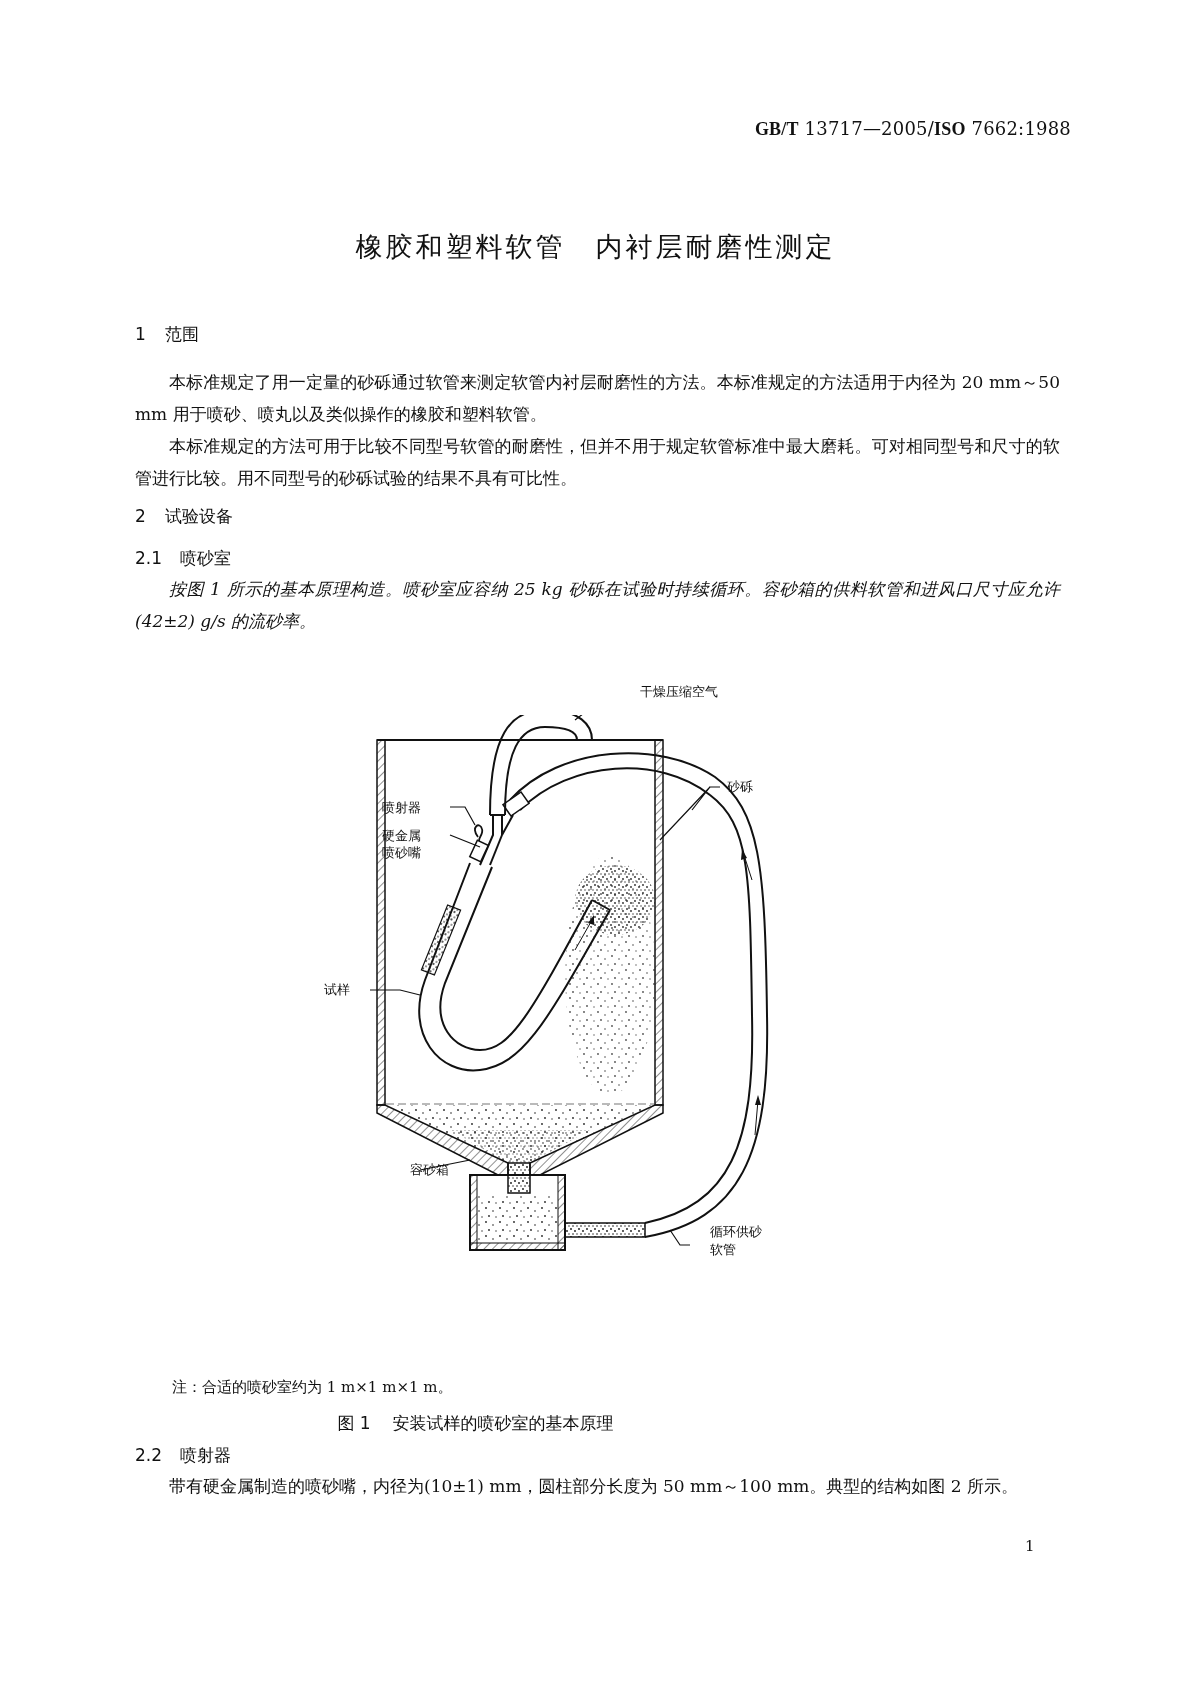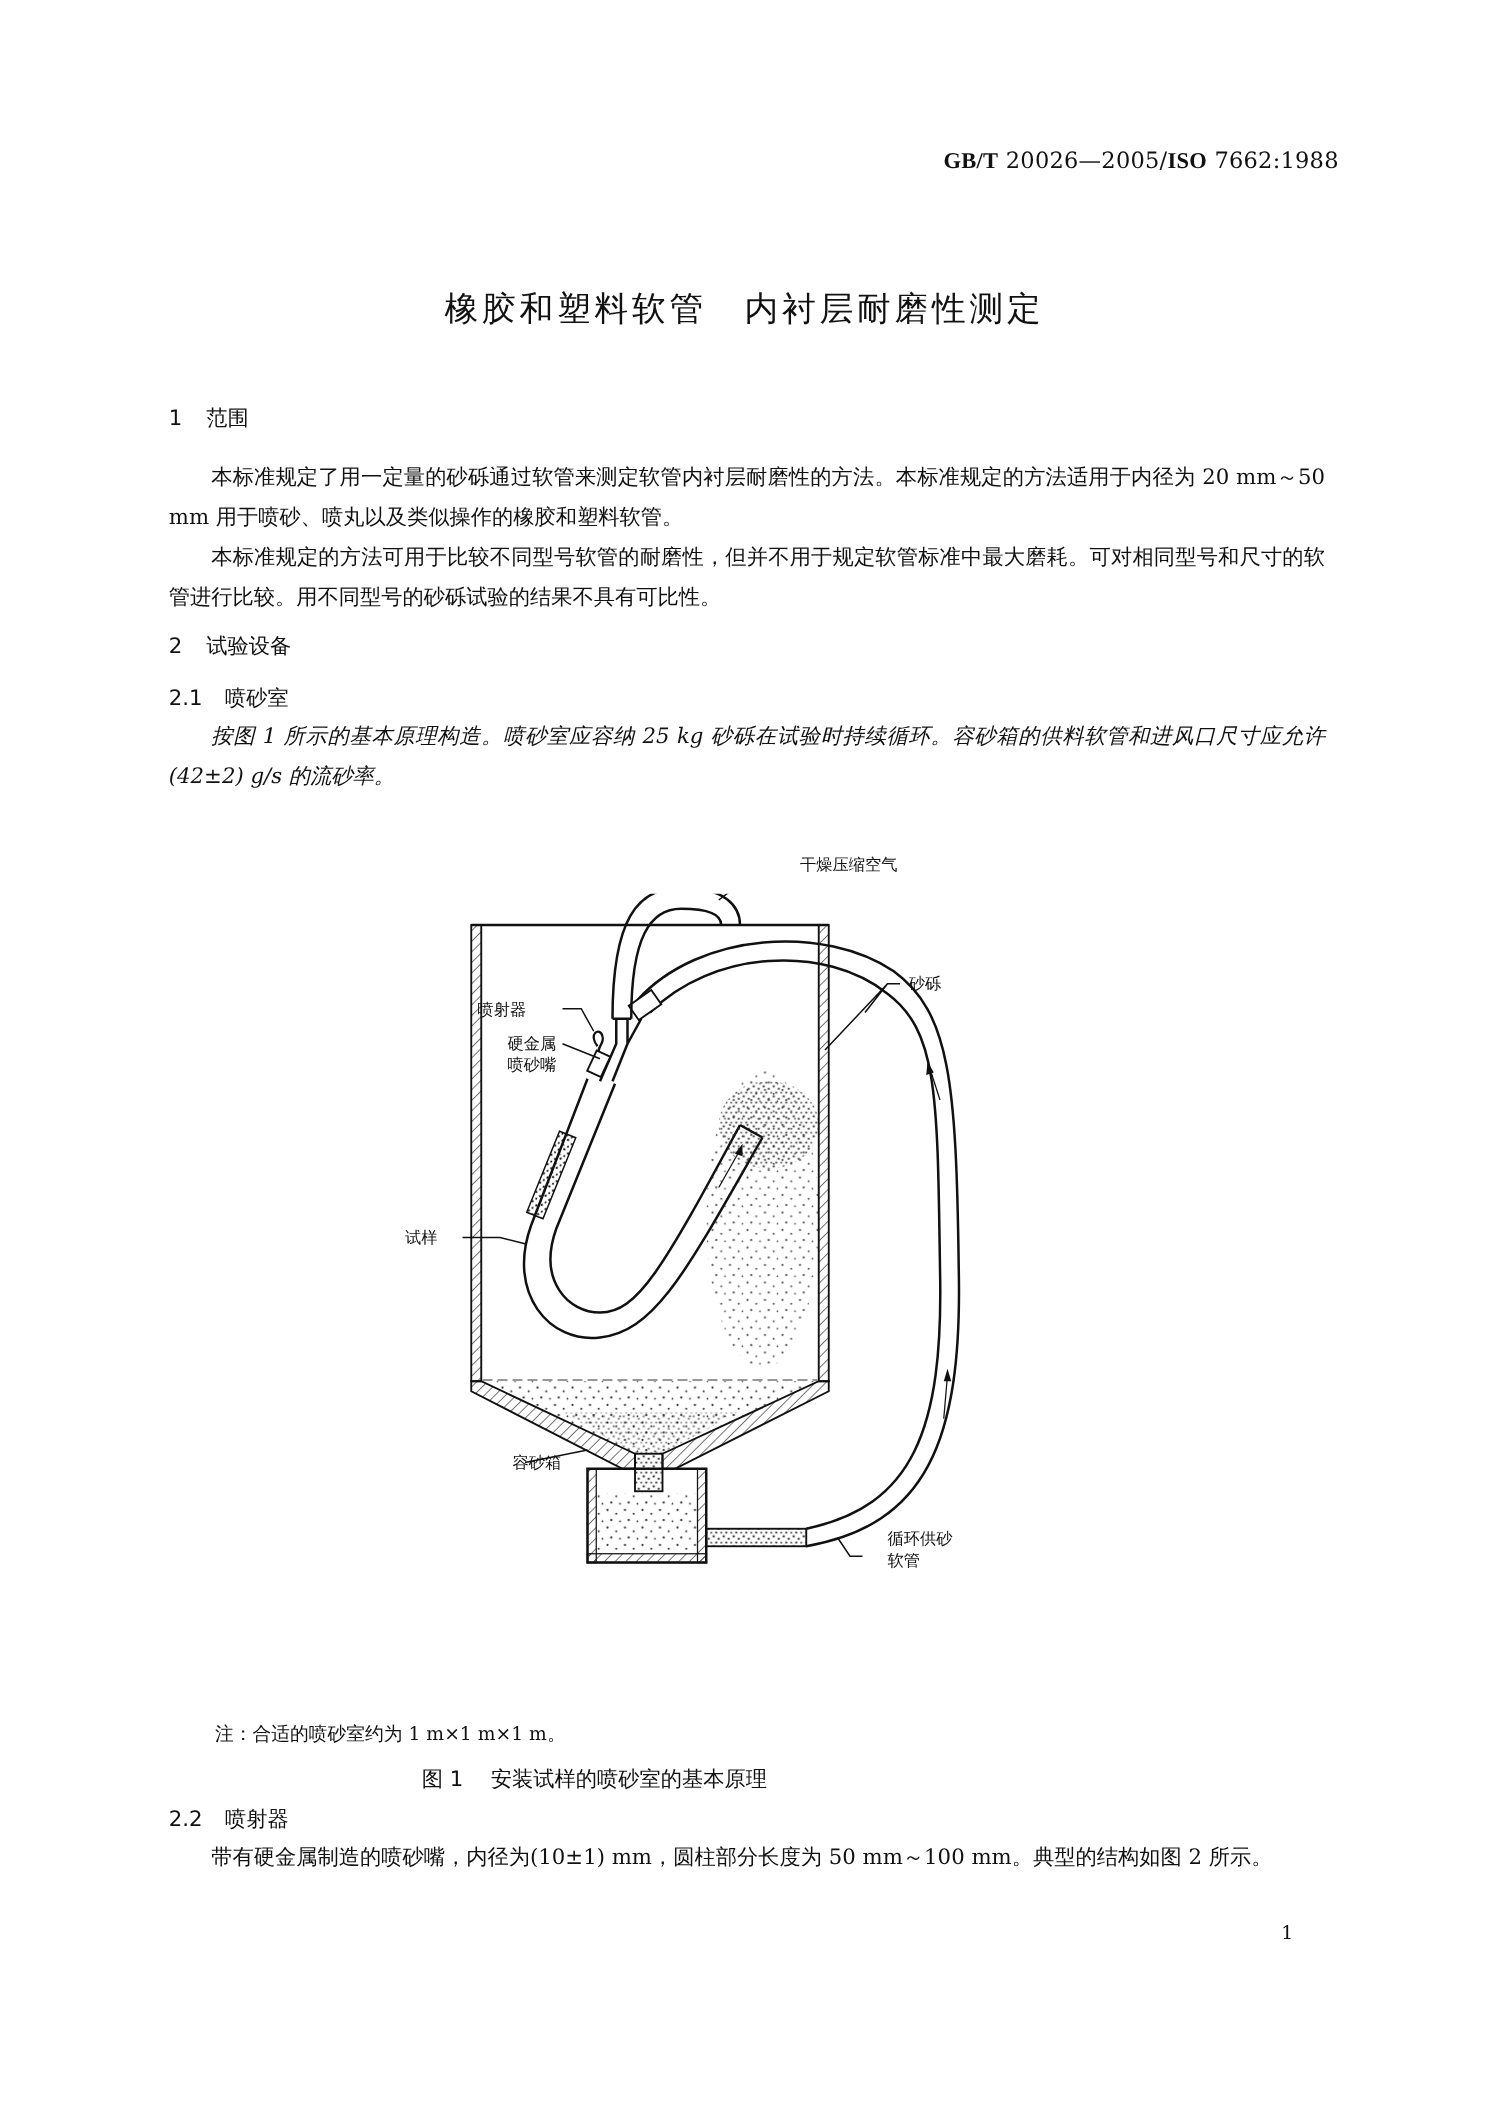--- a/index.html
+++ b/index.html
@@ -21,21 +21,21 @@
              font-family:"DejaVu Sans", sans-serif; }
   .caption .gap { display:inline-block; width:22px; }
   .pagenum { left:1025px; top:1537px; font-size:15px; }
   .fig { left:330px; top:715px; width:560px; height:640px; }
   .lbl { font-size:13px; font-family:"DejaVu Serif", serif; }
 </style>
 </head>
 <body>
 
 <div class="abs std-code">
-  <b>GB/T</b><span> 20026—2005/</span><b>ISO</b><span> 7662:1988</span>
+  <b>GB/T</b><span> 13717—2005/</span><b>ISO</b><span> 7662:1988</span>
 </div>
 
 <div class="abs title">
   <span>橡胶和塑料软管</span><span class="gap"></span><span>内衬层耐磨性测定</span>
 </div>
 
 <div class="abs h1" style="top:323px;">
   <span class="num">1</span><span>范围</span>
 </div>
 <div class="abs para" style="top:366px;">本标准规定了用一定量的砂砾通过软管来测定软管内衬层耐磨性的方法。本标准规定的方法适用于内径为 20 mm～50 mm 用于喷砂、喷丸以及类似操作的橡胶和塑料软管。</div>
@@ -130,21 +130,21 @@
     <path d="M120,92 L135,92 L145,110" fill="none" stroke="#111" stroke-width="1.2"></path>
     <path d="M120,120 L150,132" fill="none" stroke="#111" stroke-width="1.2"></path>
     <path d="M40,275 L70,275 L90,280" fill="none" stroke="#111" stroke-width="1.2"></path>
     <path d="M90,455 L140,445" fill="none" stroke="#111" stroke-width="1.2"></path>
     <path d="M360,530 L350,530 L340,515" fill="none" stroke="#111" stroke-width="1.2"></path>
   </svg>
   
   <div class="abs lbl" style="left:310px; top:-32px;">干燥压缩空气</div>
   <div class="abs lbl" style="left:397px; top:63px;">砂砾</div>
   <div class="abs lbl" style="left:52px; top:84px;">喷射器</div>
-  <div class="abs lbl" style="left:76px; top:112px; line-height:17px;">
+  <div class="abs lbl" style="left:52px; top:112px; line-height:17px;">
     <div>硬金属</div>
     <div>喷砂嘴</div>
   </div>
   <div class="abs lbl" style="left:-6px; top:266px;">试样</div>
   <div class="abs lbl" style="left:48px; top:446px;margin-left:32px;">容砂箱</div>
   <div class="abs lbl" style="left:380px; top:508px; line-height:18px;">
     <div>循环供砂</div>
     <div>软管</div>
   </div>
 </div>

